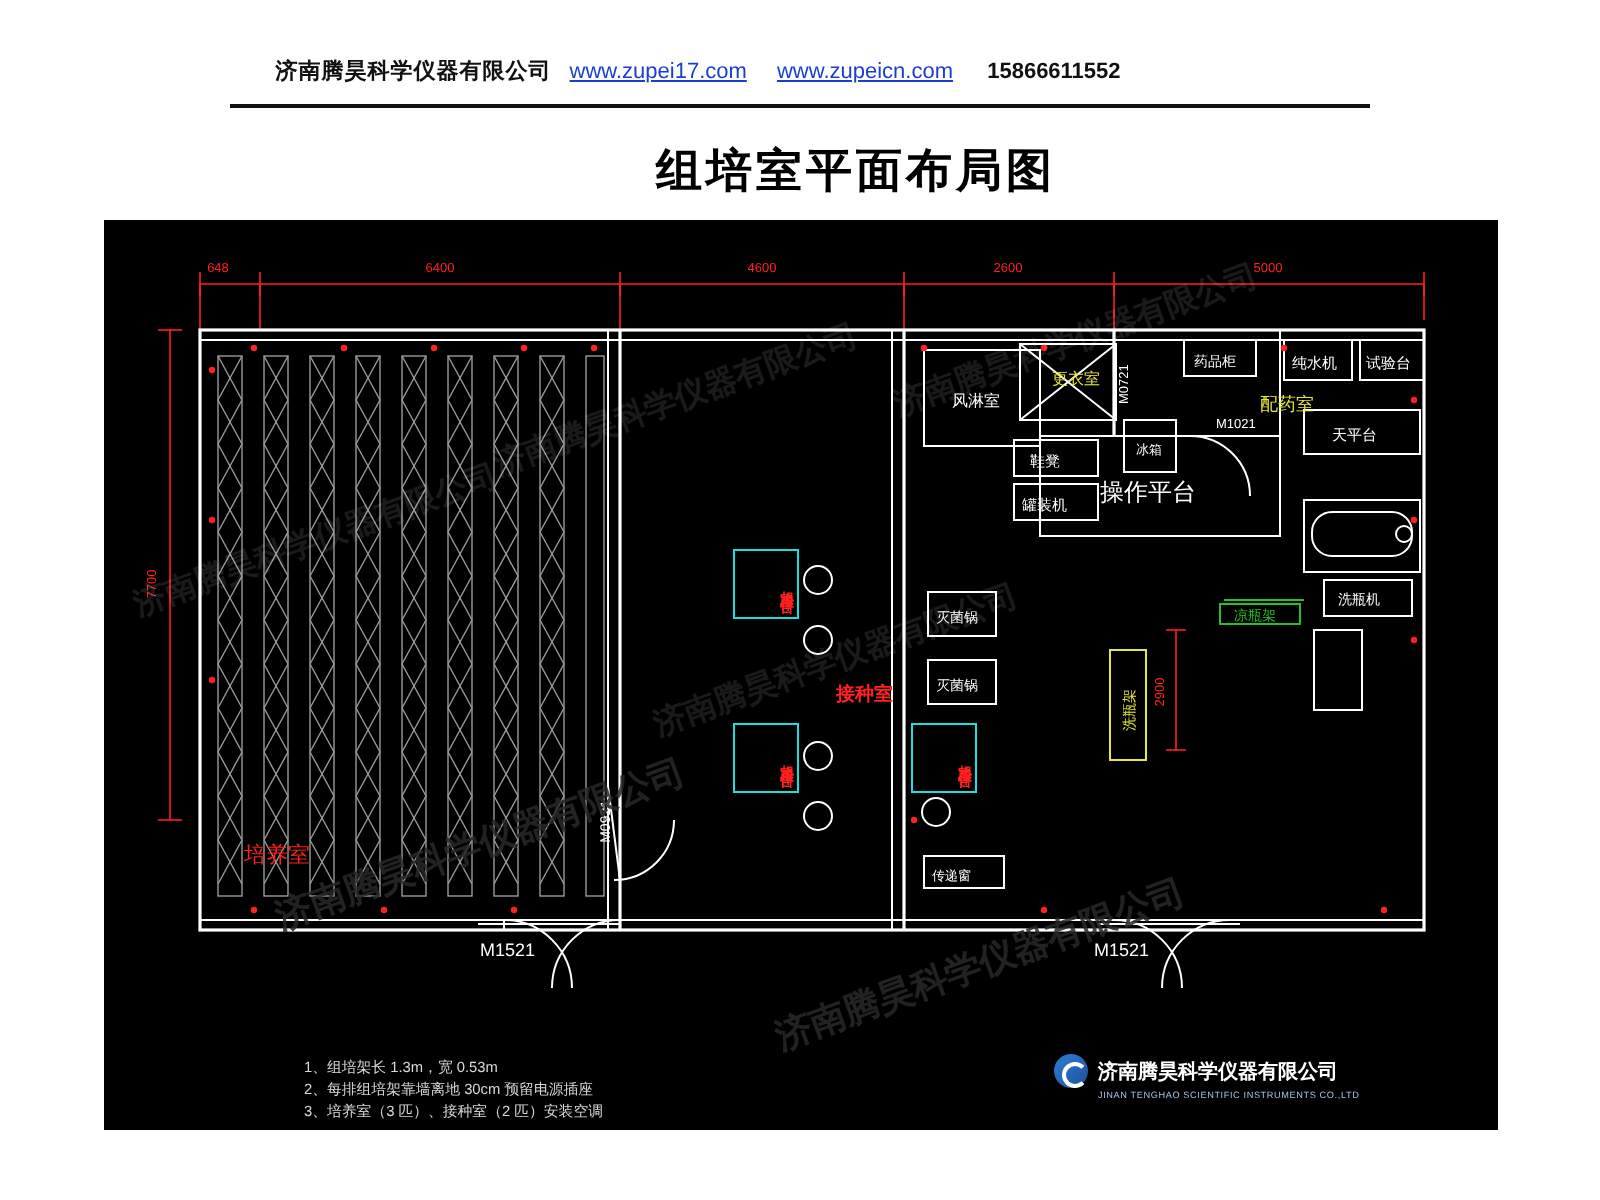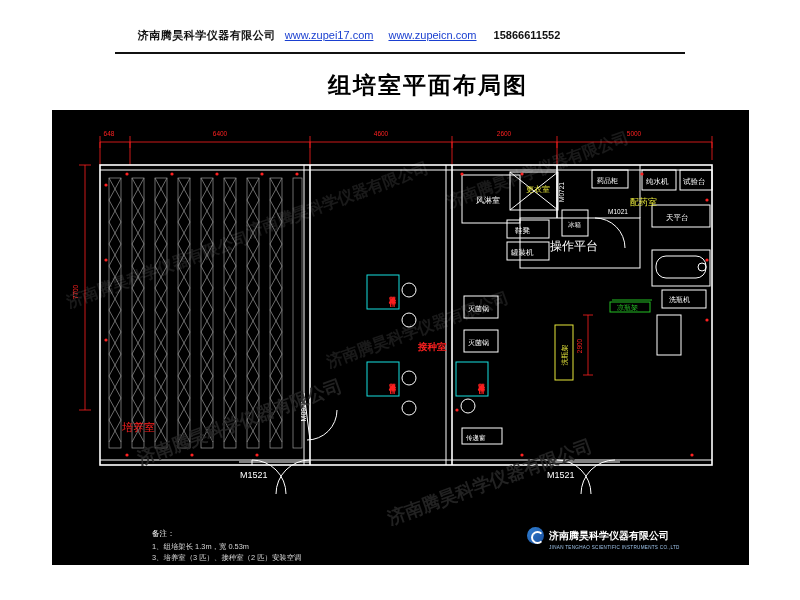--- a/index.html
+++ b/index.html
@@ -496,22 +496,22 @@
   <div style="position:absolute;left:248px;top:290px;color:#ffffff;font-size:7px;writing-mode:vertical-rl;transform:rotate(180deg);">M0921</div>
 
   <div class="wm" style="left:10px;top:150px;">济南腾昊科学仪器有限公司</div>
   <div class="wm" style="left:190px;top:80px;">济南腾昊科学仪器有限公司</div>
   <div class="wm" style="left:390px;top:50px;">济南腾昊科学仪器有限公司</div>
   <div class="wm" style="left:270px;top:210px;">济南腾昊科学仪器有限公司</div>
   <div class="wm dark" style="left:80px;top:300px;font-size:18px;">济南腾昊科学仪器有限公司</div>
   <div class="wm dark" style="left:330px;top:360px;font-size:18px;">济南腾昊科学仪器有限公司</div>
 
   <div class="notes">
-    <div class="nh">备注：</div>
     <div>1、组培架长 1.3m，宽 0.53m</div>
+    <div>2、每排组培架靠墙离地 30cm 预留电源插座</div>
     <div>3、培养室（3 匹）、接种室（2 匹）安装空调</div>
 
   </div>
 
   <div class="logo">
     <div class="lrow">
       <div class="lmark"></div>
       <div class="lname">济南腾昊科学仪器有限公司</div>
     </div>
     <div class="len">JINAN TENGHAO SCIENTIFIC INSTRUMENTS CO.,LTD</div>

